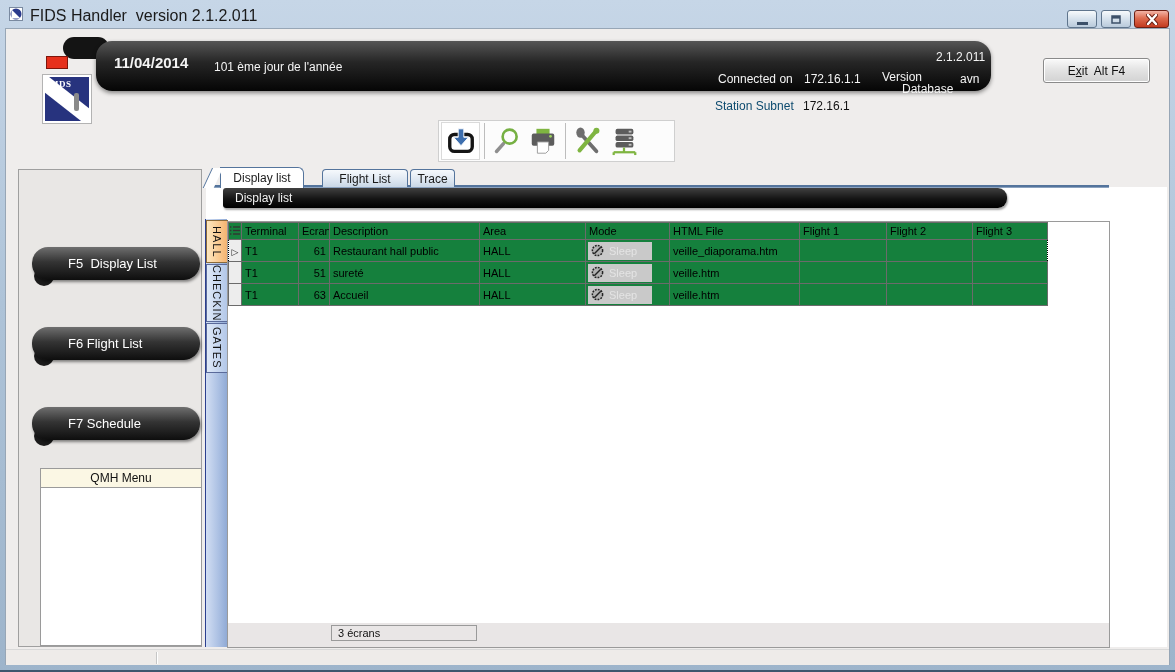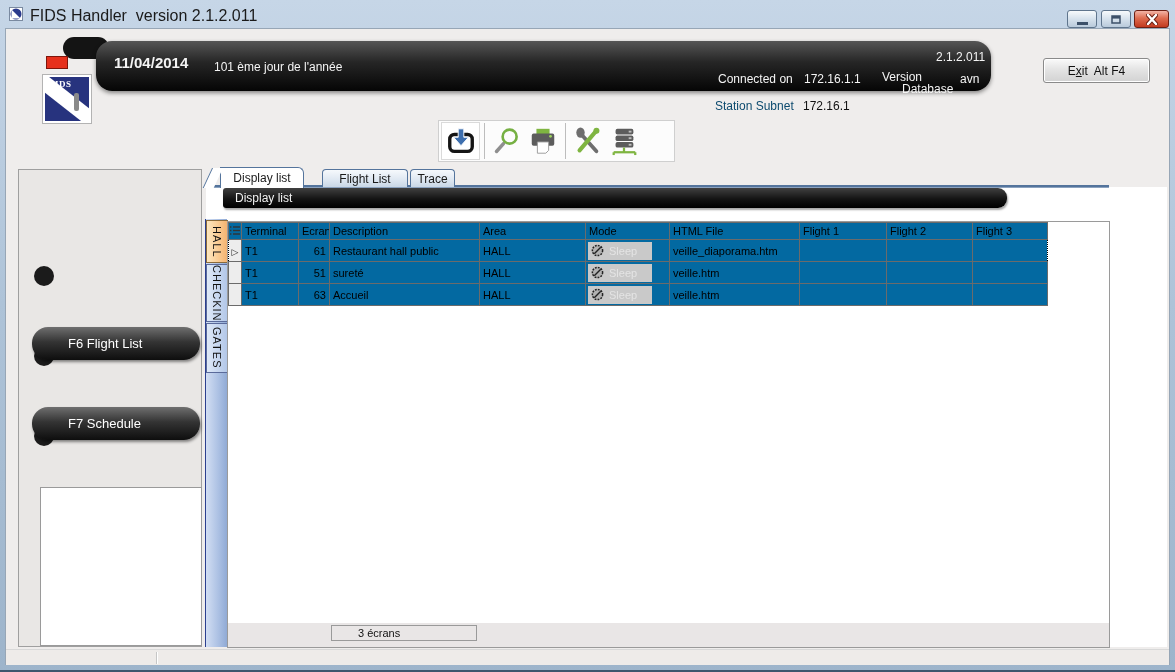--- a/index.html
+++ b/index.html
@@ -104,38 +104,38 @@
   .vtab span { writing-mode:vertical-rl; letter-spacing:1px; }
   .vtab.hall { top:1px; height:43px; border-color:#8a6a3a;
                background:linear-gradient(90deg,#fde7c0,#f8c488 70%,#f4b371); }
   .vtab.checkin { top:45px; height:58px; background:linear-gradient(90deg,#dfe9f8,#b2c7e8); }
   .vtab.gates { top:104px; height:50px; background:linear-gradient(90deg,#dfe9f8,#b2c7e8); }
 
   
   .grid-panel { left:221px; top:192px; width:883px; height:427px; border:1px solid #9a9a9a; background:#fff; }
   table.grid { border-collapse:collapse; table-layout:fixed; width:819px; font-size:11px; }
   .grid th, .grid td { border:1px solid #6b6b6b; padding:0 3px; overflow:hidden; white-space:nowrap;
-                       font-weight:normal; text-align:left; color:#000; background:#0369a1; }
+                       font-weight:normal; text-align:left; color:#000; background:#15803d; }
   .grid th { height:17px; }
   .grid td { height:22px; }
   .grid td.num { text-align:right; }
   .grid th.marker, .grid td.marker { padding:0; text-align:center; }
   .grid td.marker { background:#ededed; }
   .grid tr.selected td { border-top:1px dotted #000; border-bottom:1px dotted #000; }
   .grid tr.selected td:first-child { border-left:1px dotted #000; }
   .grid tr.selected td:last-child { border-right:1px dotted #000; }
   .row-marker-glyph { font-size:9px; color:#222; }
   .grid td.mode-cell { padding:0 2px; }
   .sleep-btn { width:64px; height:18px; background:#c9c9c9; display:flex; align-items:center; gap:5px; padding:0 3px; }
   .sleep-label { color:#e4e4e4; font-size:11px; }
 
   .grid-footer { position:absolute; left:0; bottom:0; width:100%; height:25px; background:#e9e6e6;
                  border-top:1px solid #fff; }
   .count-cell { position:absolute; left:103px; top:2px; width:146px; height:16px; border:1px solid #9a9a9a;
-                font-size:11px; color:#111; display:flex; align-items:center; padding-left:26px; }
+                font-size:11px; color:#111; display:flex; align-items:center; padding-left:6px; }
 
   
   .statusbar { left:0; top:620px; width:1163px; height:16px; background:#eeebe9; border-top:1px solid #d8d8d8; }
   .status-sep { position:absolute; left:150px; top:2px; width:2px; height:12px;
                 border-left:1px solid #c6c6c6; border-right:1px solid #fff; }
 </style>
 </head>
 <body>
 
 <div>
@@ -244,26 +244,30 @@
             <line x1="28" y1="28" x2="28" y2="31"></line>
           </g>
         </svg>
       </div>
     </div>
 
     <div class="abs sidebar">
       <div class="pill-tail tail1"></div>
       <div class="pill-tail tail2"></div>
       <div class="pill-tail tail3"></div>
+      <div class="pill pill1">
+        <span>F5  Display List</span>
+      </div>
       <div class="pill pill2">
         <span>F6 Flight List</span>
       </div>
       <div class="pill pill3">
         <span>F7 Schedule</span>
       </div>
+      <div class="qmh-header">QMH Menu</div>
       <div class="qmh-list"></div>
     </div>
 
     <div class="abs main-bg"></div>
     <div class="abs tab-underline"></div>
     <div class="abs tab active">Display list</div>
     <div class="abs tab inactive t2">Flight List</div>
     <div class="abs tab inactive t3">Trace</div>
 
     <div class="abs section-bar">

